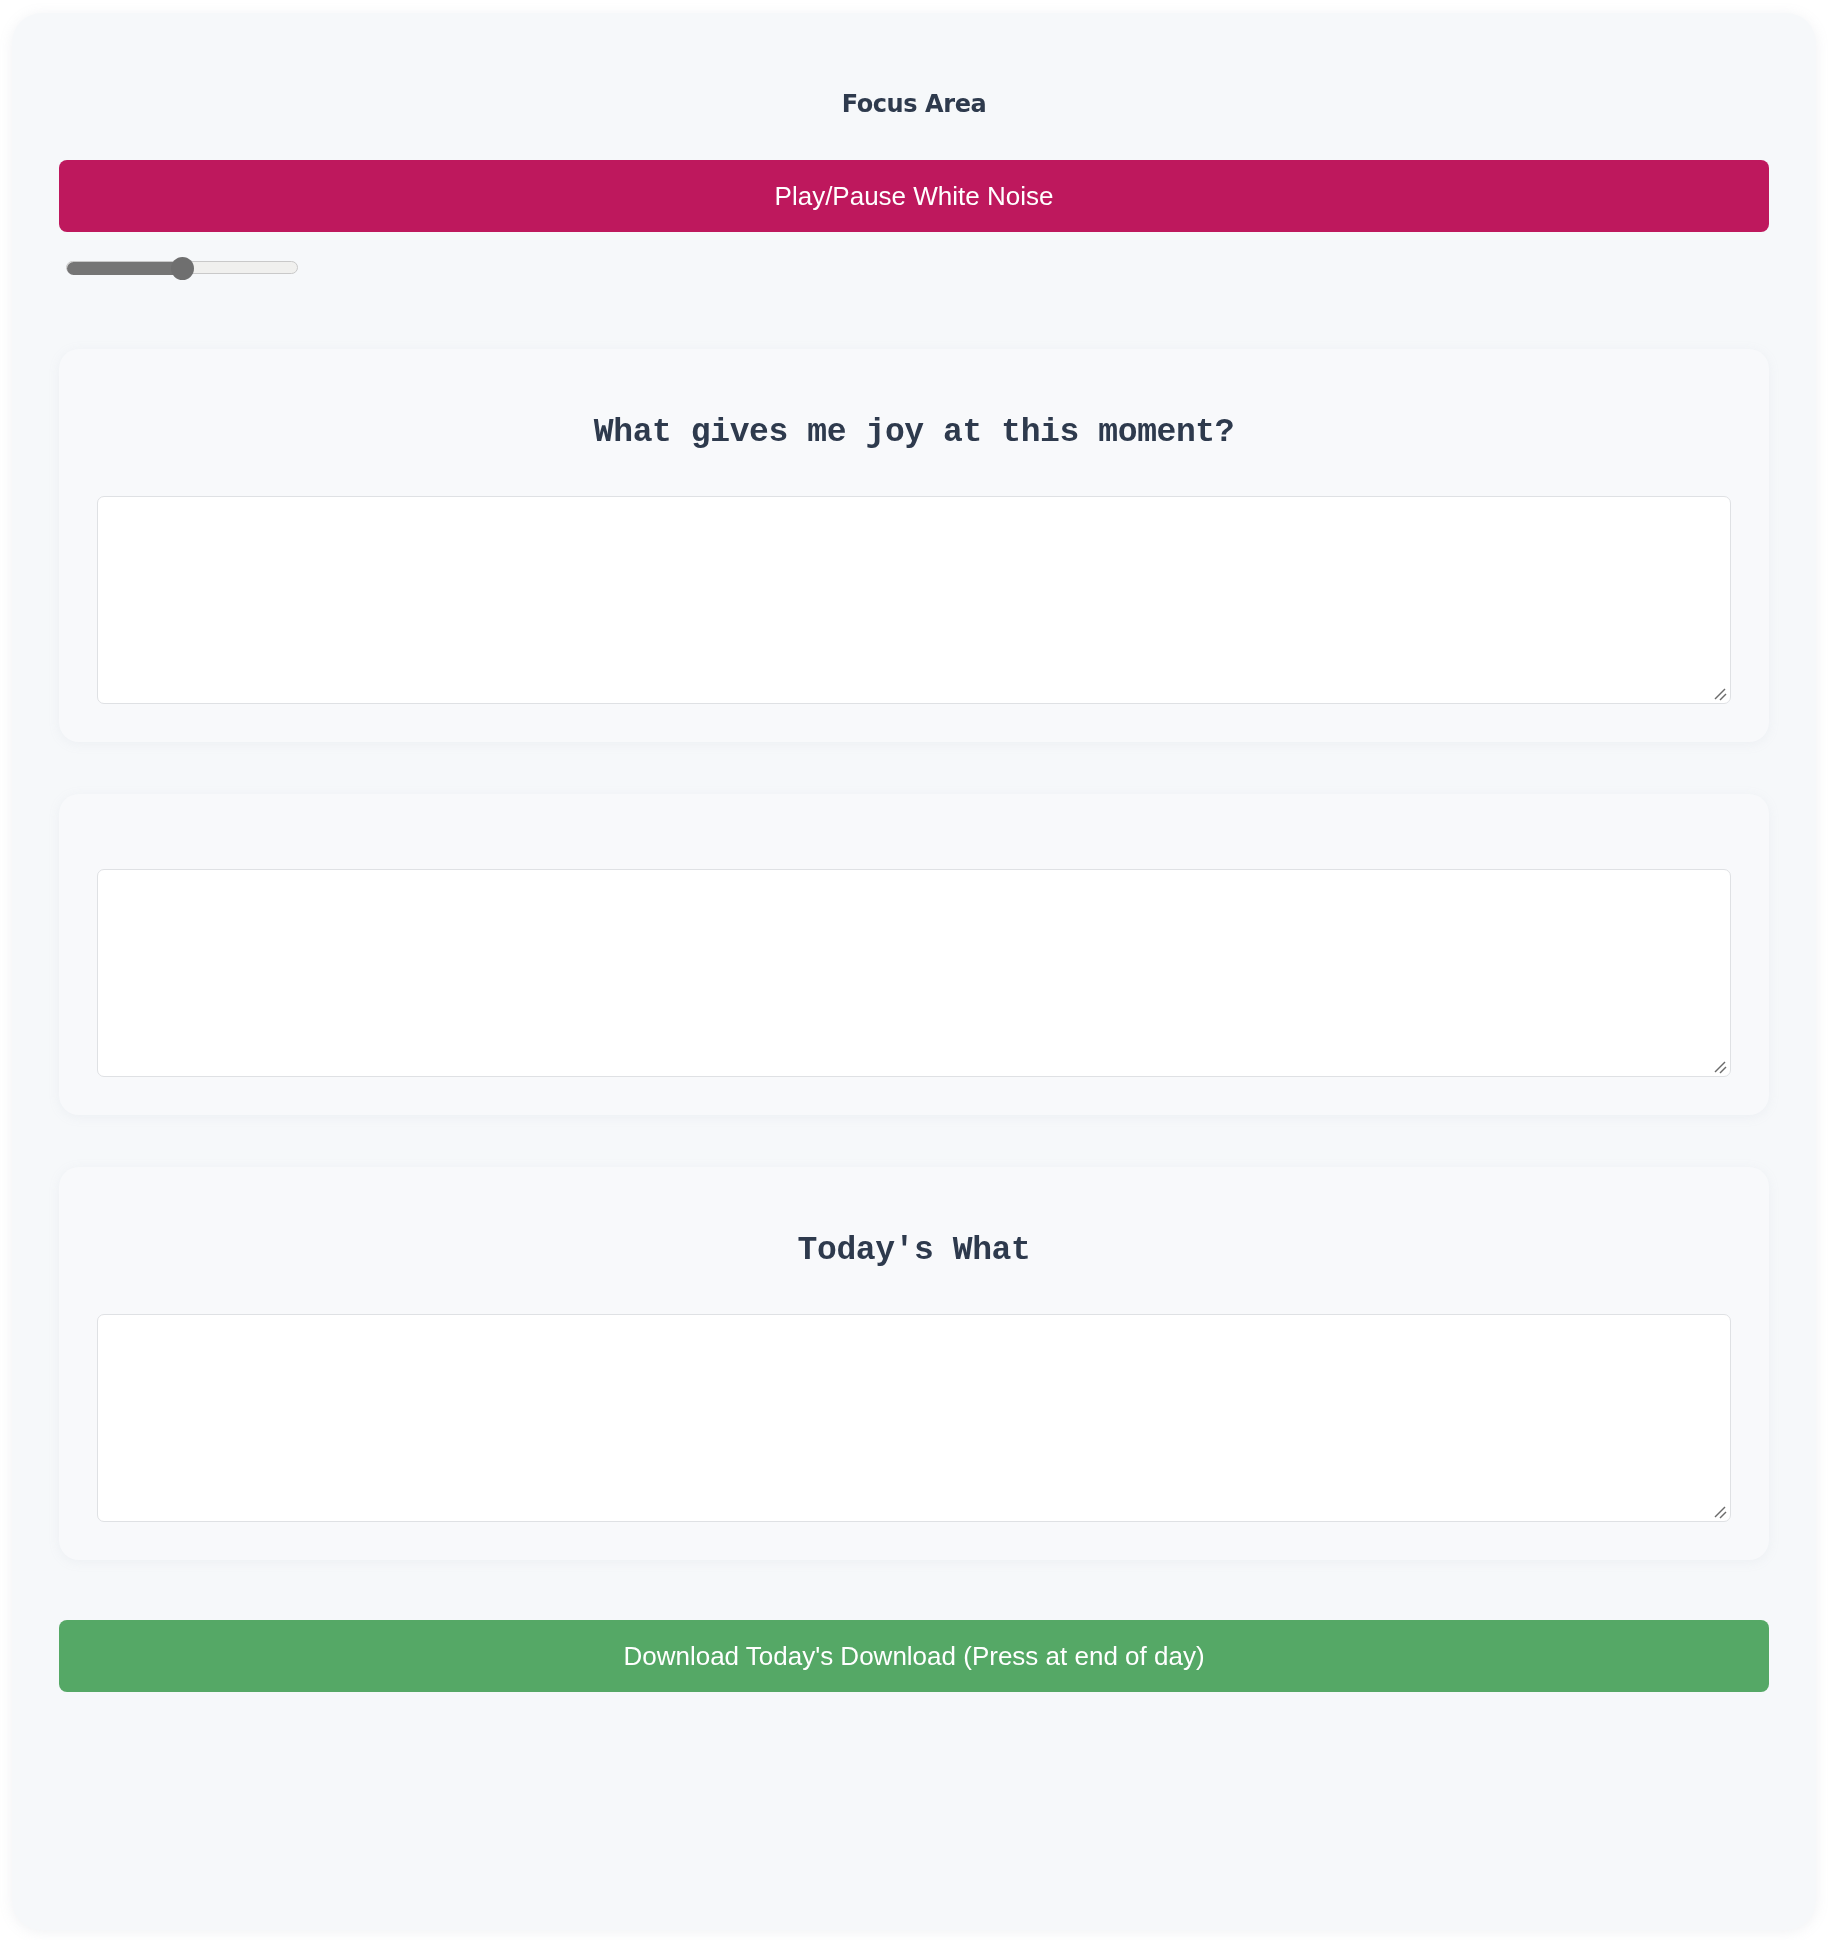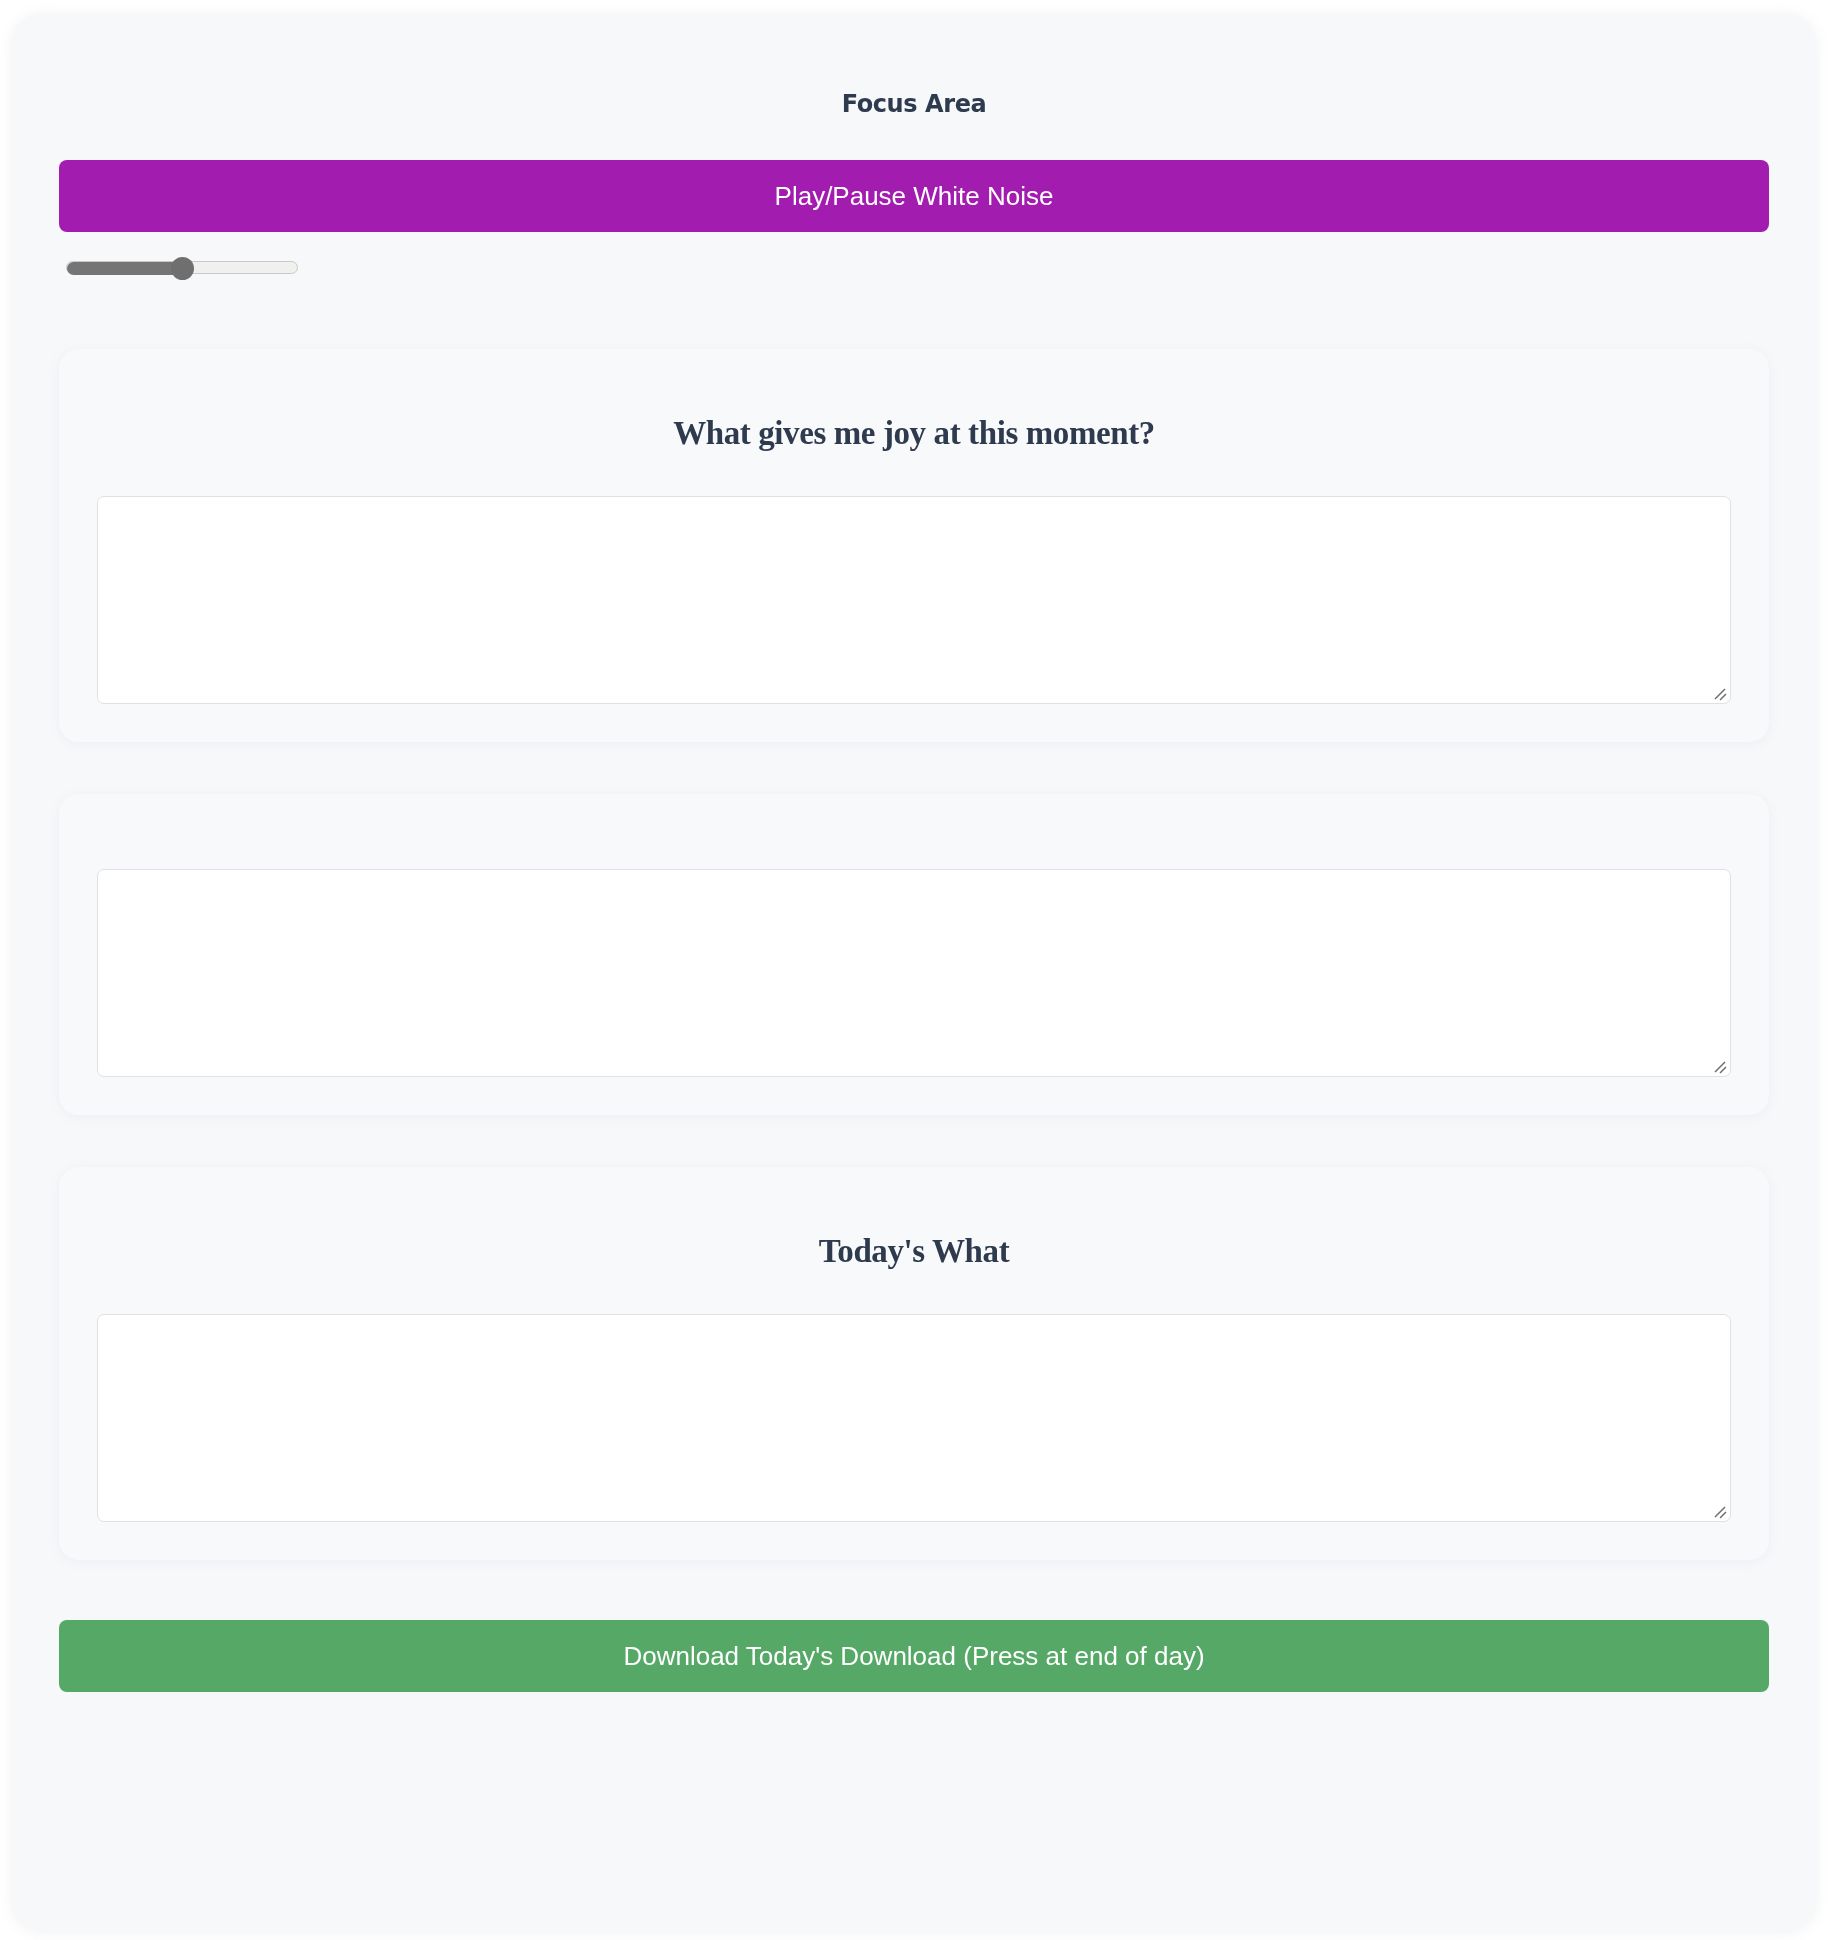--- a/index.html
+++ b/index.html
@@ -44,21 +44,21 @@
   }
 
   
   #white-noise-button {
     display: block;
     width: 100%;
     margin-top: 41px;
     height: 72px;
     border: none;
     border-radius: 8px;
-    background: #a21caf;
+    background: #be185d;
     color: #ffffff;
     font-family: "Liberation Sans", sans-serif;
     font-size: 26px;
     line-height: 72px;
     padding: 0;
     text-align: center;
     cursor: pointer;
   }
 
   
@@ -103,21 +103,21 @@
     background: #f8f9fb;
     border-radius: 20px;
     box-shadow: 0 2px 12px rgba(160,170,185,0.10);
     padding: 34px 38px 38px 38px;
   }
   #card-joy { margin-top: 69px; }
 
   .prompt-heading {
     margin: 0;
     text-align: center;
-    font-family: Liberation Serif, serif;
+    font-family: Liberation Mono, monospace;
     font-weight: 700;
     font-size: 33px;
     letter-spacing: -0.4px;
     color: #2e3a4d;
     line-height: 1.3;
     padding: 29px 0 0 0;
   }
 
   .prompt-textarea-wrap {
     position: relative;

